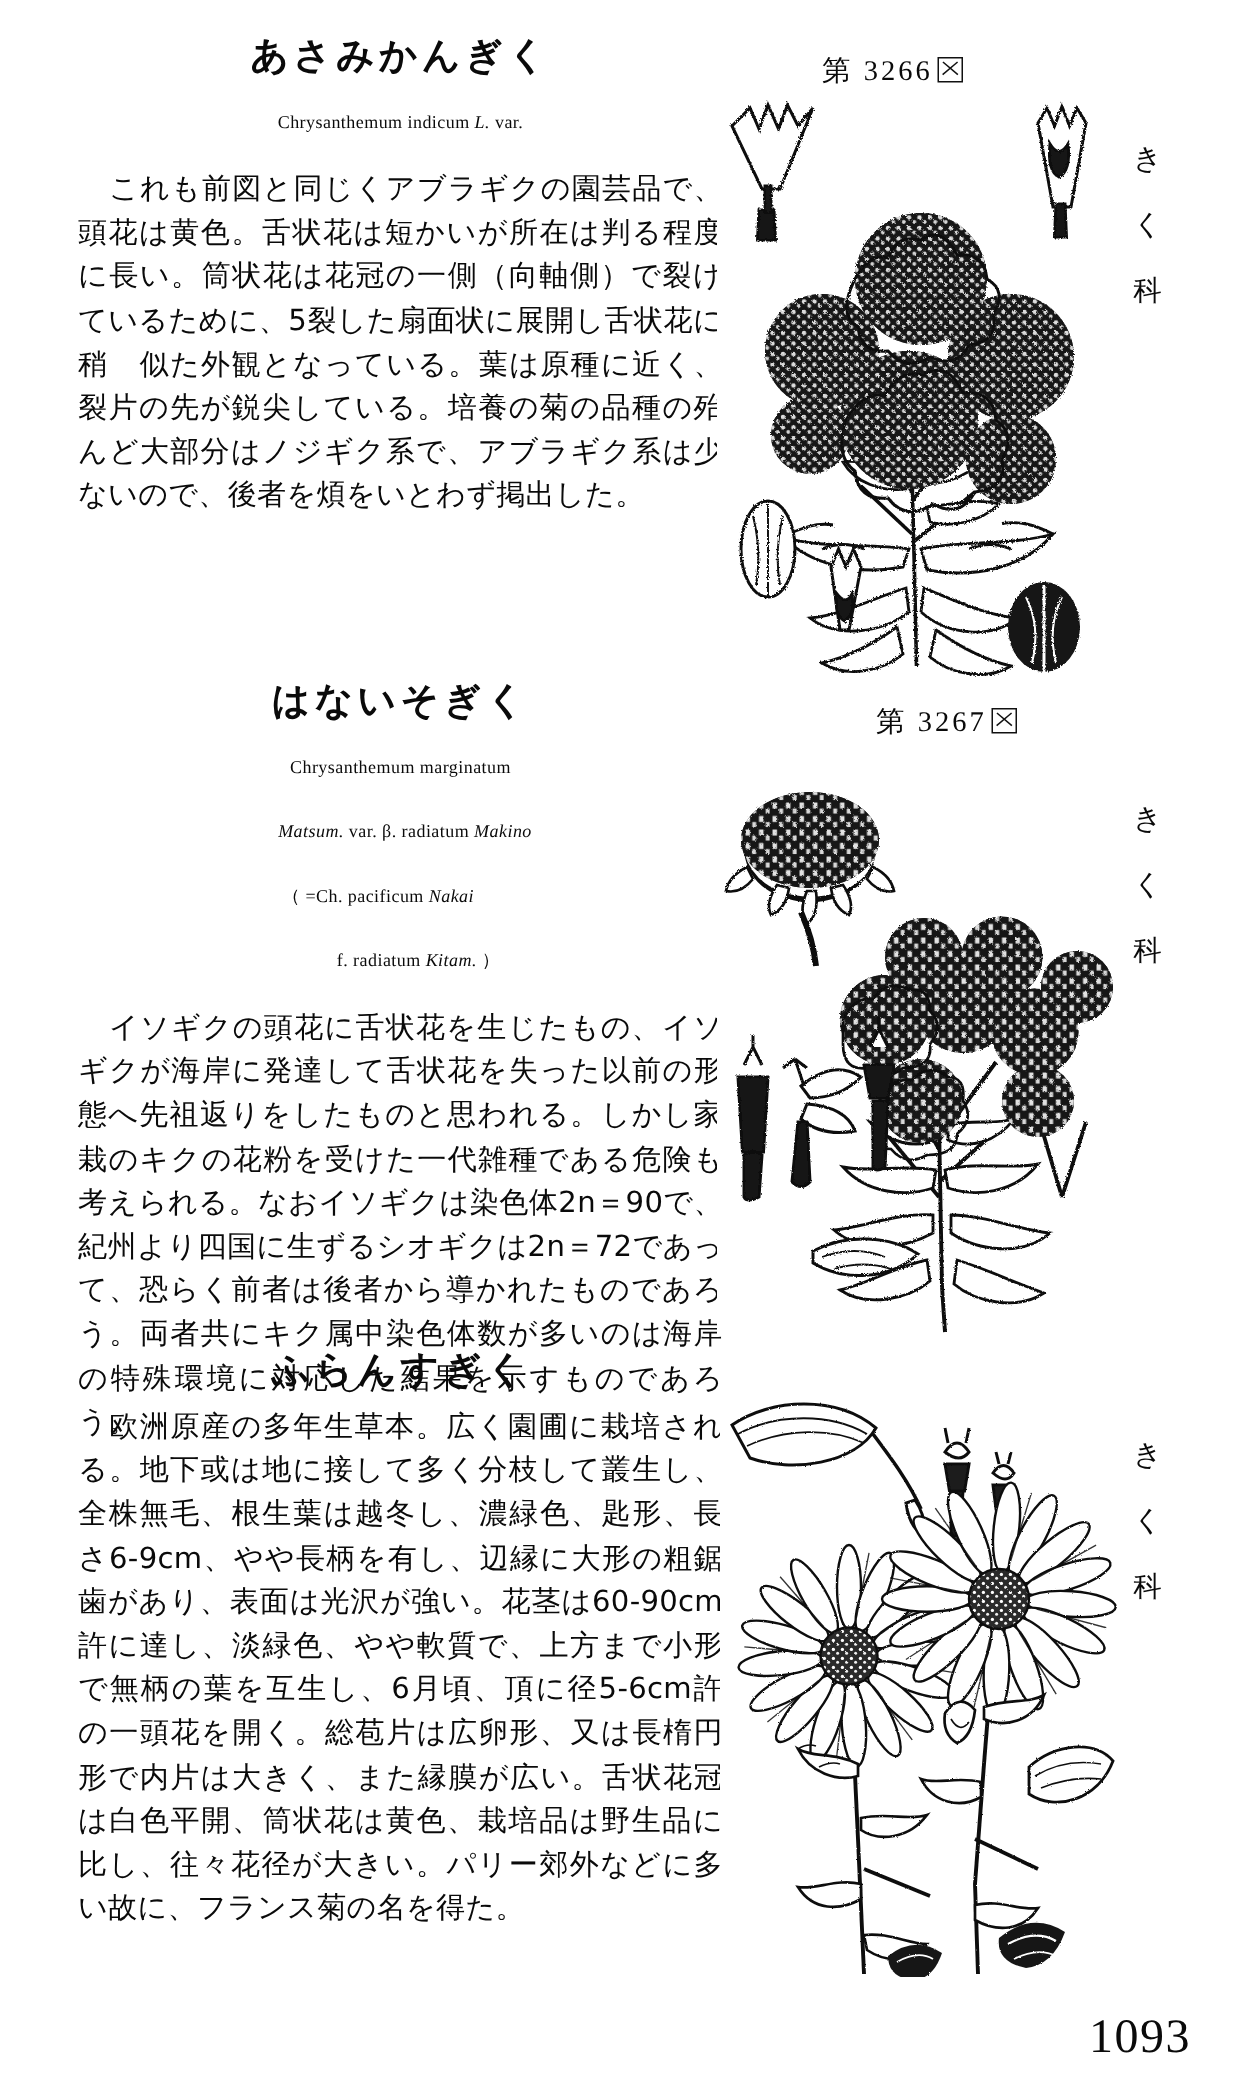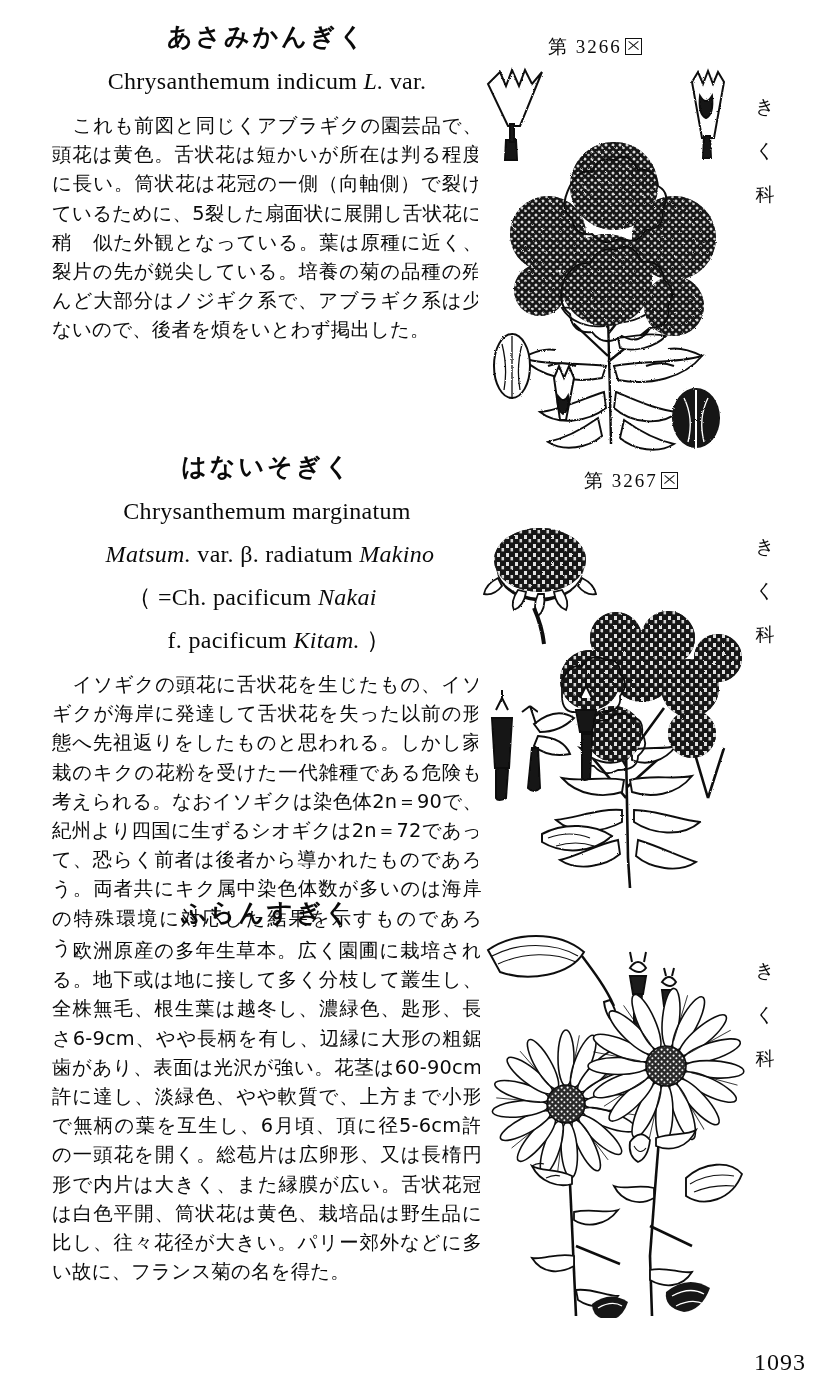--- a/index.html
+++ b/index.html
@@ -20,21 +20,21 @@
   .textcol{position:absolute;left:52px;width:430px;}
 
   .jp-title{
     font-family:"DejaVu Sans","Liberation Sans",sans-serif;
     font-weight:bold;font-size:25px;line-height:30px;
     letter-spacing:3px;text-align:center;
     margin:0 0 8px 0;
   }
   .latin{
     font-family:"Liberation Serif","DejaVu Serif",serif;
-    font-size:24px;line-height:27px;text-align:center;
+    font-size:12px;line-height:27px;text-align:center;
     margin:16px;letter-spacing:.3px;white-space:nowrap;
   }
   .latin .it{font-style:italic;}
   .latin.l-2{margin-left:22px;}
   .latin.l-3{margin-left:-14px;text-align:center;}
   .latin.l-4{margin-left:40px;}
 
   .body{
     font-family:"DejaVu Sans","Liberation Sans",sans-serif;
     font-size:19.4px;line-height:29.2px;
@@ -74,23 +74,23 @@
 
   
   .plate{position:absolute;}
   #plate-1{left:478px;top:66px;width:270px;height:390px;}
   #plate-2{left:478px;top:498px;width:270px;height:392px;}
   #plate-3{left:480px;top:926px;width:268px;height:392px;}
   .plate svg{display:block;width:100%;height:100%;}
 
   
   #page-number{
-    position:absolute;right:34px;bottom:24px;
+    position:absolute;right:46px;bottom:24px;
     font-family:"Liberation Serif","DejaVu Serif",serif;
-    font-size:24px;letter-spacing:1px;
+    font-size:32px;letter-spacing:1px;
   }
 </style>
 </head>
 <body>
 
 <div class="page">
 
   <div class="entry" id="entry-1">
     <div class="textcol">
       <h2 class="jp-title">あさみかんぎく</h2>
@@ -211,21 +211,21 @@
       <p class="latin l-1">
         <span>Chrysanthemum marginatum</span>
       </p>
       <p class="latin l-2">
         <span class="it">Matsum.</span><span> var. β. radiatum </span><span class="it">Makino</span>
       </p>
       <p class="latin l-3">
         <span>（ =Ch. pacificum </span><span class="it">Nakai</span>
       </p>
       <p class="latin l-4">
-        <span>f. pacificum </span><span class="it">Kitam.</span><span> ）</span>
+        <span>f. radiatum </span><span class="it">Kitam.</span><span> ）</span>
       </p>
       <p class="body"><span class="ind"></span><span>イソギクの頭花に舌状花を生じたもの、イソギクが海岸に発達して舌状花を失った以前の形態へ先祖返りをしたものと思われる。しかし家栽のキクの花粉を受けた一代雑種である危険も考えられる。なおイソギクは染色体2n＝90で、紀州より四国に生ずるシオギクは2n＝72であって、恐らく前者は後者から導かれたものであろう。両者共にキク属中染色体数が多いのは海岸の特殊環境に対応した結果を示すものであろう。</span></p>
     </div>
   </div>
 
   <div class="fig-caption" id="cap-2">
     <span>第 3267</span><span class="boxglyph"></span>
   </div>
 
   <div class="family" id="fam-2">

